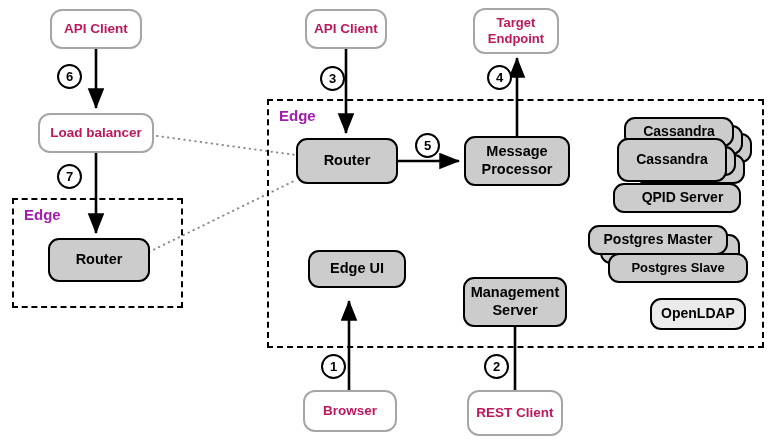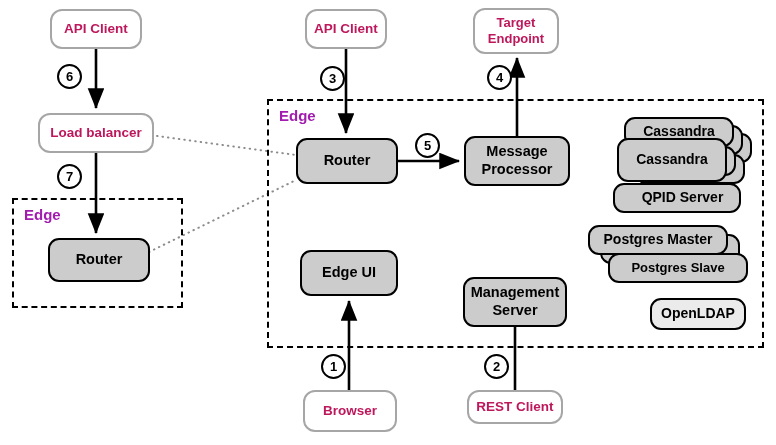--- a/index.html
+++ b/index.html
@@ -161,34 +161,34 @@
 
   <div class="node comp" style="left:296px; top:138px; width:102px; height:46px;">
     <span class="lbl">Router</span>
   </div>
 
   <div class="node comp" style="left:464px; top:136px; width:106px; height:50px;">
     <span class="lbl">Message
 Processor</span>
   </div>
 
-  <div class="node comp" style="left:300px; top:250px; width:98px; height:46px;">
+  <div class="node comp" style="left:308px; top:250px; width:98px; height:38px;">
     <span class="lbl">Edge UI</span>
   </div>
 
   <div class="node comp" style="left:463px; top:249px; width:104px; height:50px;margin-top:28px;">
     <span class="lbl">Management
 Server</span>
   </div>
 
   <div class="node actor" style="left:303px; top:390px; width:94px; height:42px;justify-content:flex-end;">
     <span class="lbl">Browser</span>
   </div>
 
-  <div class="node actor" style="left:467px; top:390px; width:96px; height:34px;">
+  <div class="node actor" style="left:467px; top:390px; width:96px; height:46px;">
     <span class="lbl">REST Client</span>
   </div>
 
   <div class="stack-shadow" style="left:642px; top:133px; width:110px; height:30px;"></div>
   <div class="stack-shadow" style="left:633px; top:125px; width:110px; height:30px;"></div>
   <div class="node comp" style="left:624px; top:117px; width:110px; height:30px; font-size:14px;">
     <span class="lbl">Cassandra</span>
   </div>
 
   <div class="stack-shadow" style="left:635px; top:154px; width:110px; height:30px;"></div>

